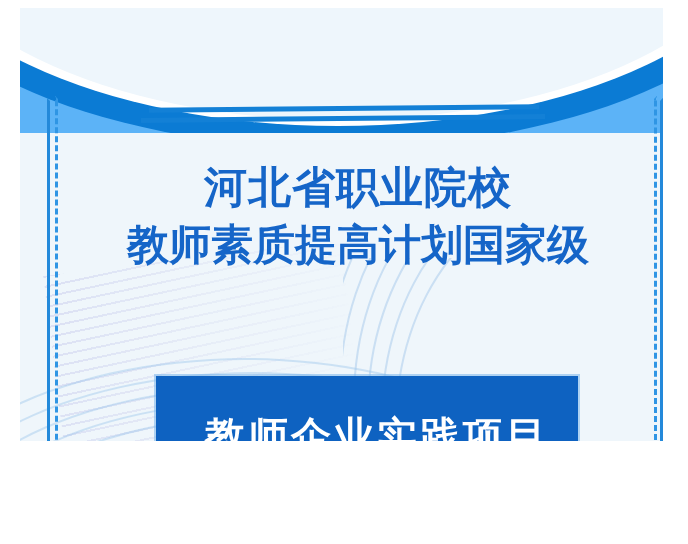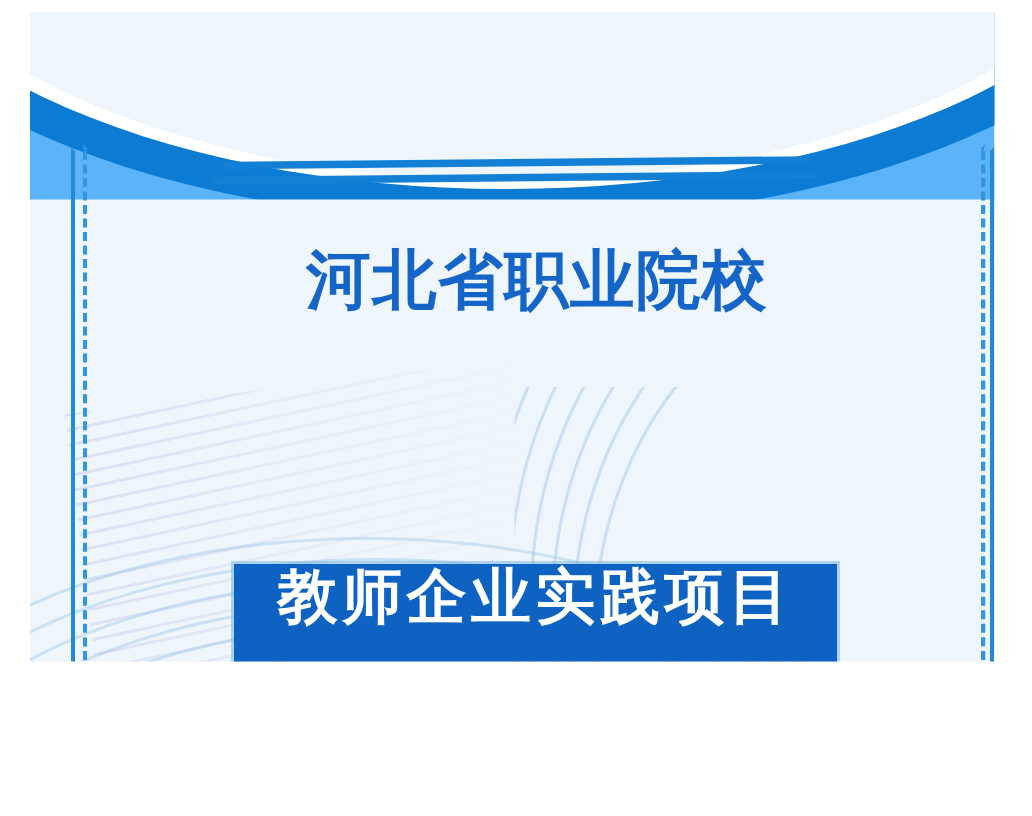--- a/index.html
+++ b/index.html
@@ -214,22 +214,23 @@
   
   .subtitle-banner {
     position: absolute;
     left: 143px;
     top: 368px;
     width: 402px;
     height: 82px;
     background: #0e62c1;
     box-shadow: 0 0 0 2px rgba(120,180,235,0.55);
     display: flex;
-    align-items: flex-start;
+    align-items: flex-end;
     justify-content: center;
+    padding-left: 20px;
   }
   .subtitle-text {
     font-family: "DejaVu Sans", "Liberation Sans", sans-serif;
     font-weight: 700;
     font-size: 40px;
     line-height: 44px;
     color: #ffffff;
     letter-spacing: 3px;
     white-space: nowrap;
   }
@@ -295,20 +296,21 @@
       <i style="left:48px;  top:48px;  width:672px; height:356px;"></i>
       <i style="left:62px;  top:62px;  width:658px; height:344px;"></i>
       <i style="left:76px;  top:76px;  width:644px; height:332px;"></i>
     </div>
 
     <div class="frame-outer"></div>
     <div class="frame-inner"></div>
 
     <div class="title-block">
       <div class="title-line l1">河北省职业院校</div>
+      <div class="title-line l2">教师素质提高计划国家级</div>
     </div>
 
     <div class="subtitle-banner">
       <span class="subtitle-text">教师企业实践项目</span>
     </div>
 
   </div>
 
   <div class="top-sliver"></div>
   <div class="side-sliver-l"></div>

